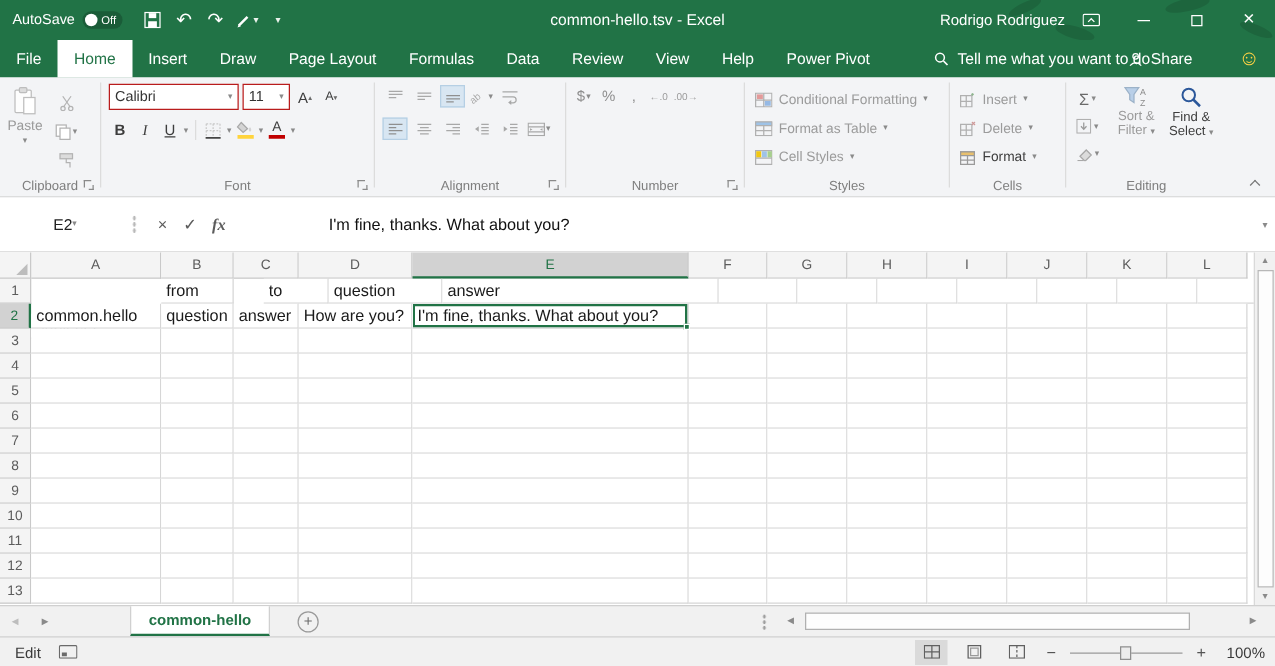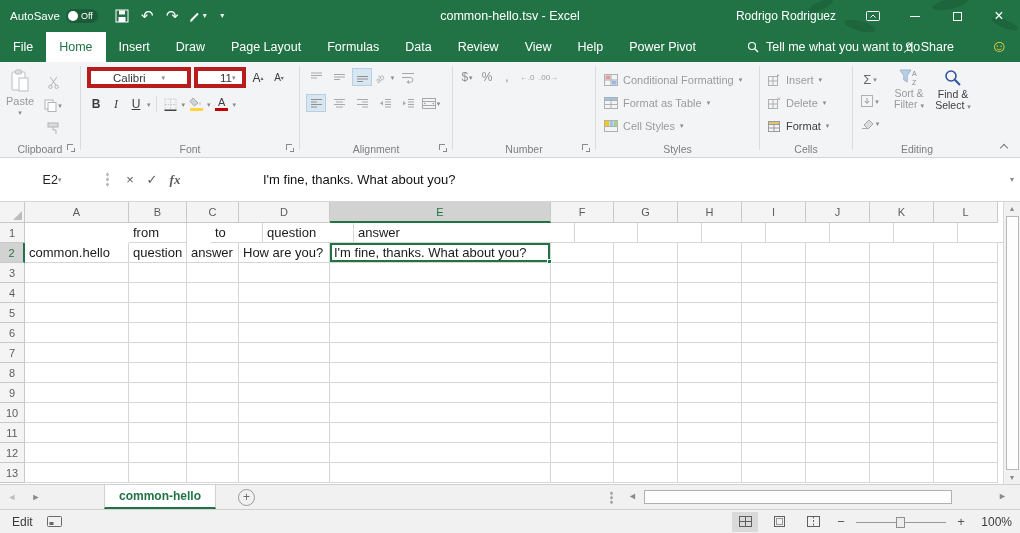--- a/index.html
+++ b/index.html
@@ -10,21 +10,21 @@
 
 .titlebar{position:absolute;left:0;top:0;width:100%;height:32px;background:#217346;display:flex;align-items:center;color:#fff;}
 .leaves{position:absolute;right:0;top:0;height:32px;pointer-events:none;}
 .qat{display:flex;align-items:center;padding-left:10px;position:relative;z-index:2;}
 .autosave{display:flex;align-items:center;gap:6px;font-size:11.5px;margin-right:12px;}
 .as-pill{width:32px;height:14px;background:#1a5c38;border-radius:7px;position:relative;display:flex;align-items:center;justify-content:flex-end;padding-right:5px;font-size:9px;color:#fff;}
 .as-knob{position:absolute;left:2px;top:2px;width:10px;height:10px;border-radius:50%;background:#fff;}
 .qbtn{min-width:25px;height:26px;display:flex;align-items:center;justify-content:center;font-size:15px;color:#fff;gap:2px;}
 .title-text{position:absolute;left:0;right:0;text-align:center;font-size:12.5px;pointer-events:none;z-index:1;}
 .tb-right{position:absolute;right:0;top:0;height:32px;display:flex;align-items:center;z-index:2;}
-.user{font-size:12px;margin-right:16px;}
+.user{font-size:12px;}
 .winbtn{width:42px;height:32px;display:flex;align-items:center;justify-content:center;font-size:16px;color:#fff;}
 .min-glyph{width:10px;height:1px;background:#fff;display:block;}
 .max-glyph{width:9px;height:9px;border:1px solid #fff;display:block;}
 
 
 .tabrow{position:absolute;top:32px;left:0;width:100%;height:30px;background:#217346;display:flex;align-items:flex-end;color:#fff;}
 .rtab{padding:0 13px;height:30px;line-height:30px;font-size:12.5px;white-space:nowrap;}
 .rtab.active{background:#fff;color:#217346;}
 .tellme{display:flex;align-items:center;gap:7px;margin-left:30px;height:30px;font-size:12.5px;padding:0 8px;white-space:nowrap;}
 .share{position:absolute;right:58px;bottom:0;height:30px;display:flex;align-items:center;gap:6px;padding:0 8px;font-size:12.5px;}
@@ -42,21 +42,21 @@
 .chev.w{color:#eaf2ec;font-size:8px;}
 .muted{color:#9b9b9b;}
 .g-clipboard{width:80px;display:flex;padding-top:4px;}
 .bigbtn{display:flex;flex-direction:column;align-items:center;width:40px;padding-top:3px;gap:2px;}
 .bigbtn .lbl{font-size:11px;color:#9a9a9a;}
 .biglbl{font-size:10.5px;line-height:11px;text-align:center;}
 .small-col{display:flex;flex-direction:column;gap:5px;padding-top:7px;}
 .sbtn{width:26px;height:18px;display:flex;align-items:center;justify-content:center;gap:1px;}
 .g-font{width:218px;}
 .font-row1{display:flex;align-items:center;gap:3px;padding:5px 6px 2px;}
-.combo{background:#fff;border:4px solid #b91c1c;height:21px;display:flex;align-items:center;font-size:11.5px;padding:0 22px;justify-content:space-between;color:#333;}
+.combo{background:#fff;border:1px solid #b91c1c;height:21px;display:flex;align-items:center;font-size:11.5px;padding:0 4px;justify-content:space-between;color:#333;}
 .fname{width:104px;}
 .fsize{width:38px;}
 .fbtn{min-width:18px;height:20px;display:flex;align-items:center;justify-content:center;color:#3d3d3d;font-size:12px;}
 .supchev{font-size:6px;vertical-align:top;color:#6a6a6a;}
 .asmall{font-size:10px;}
 .font-row2{display:flex;align-items:center;gap:2px;padding:4px 6px 0;}
 .bold{font-weight:bold;}
 .italic{font-style:italic;font-family:"Liberation Serif",serif;}
 .underline{text-decoration:underline;}
 .vdiv{width:1px;height:16px;background:#dcdcdc;margin:0 3px;}

